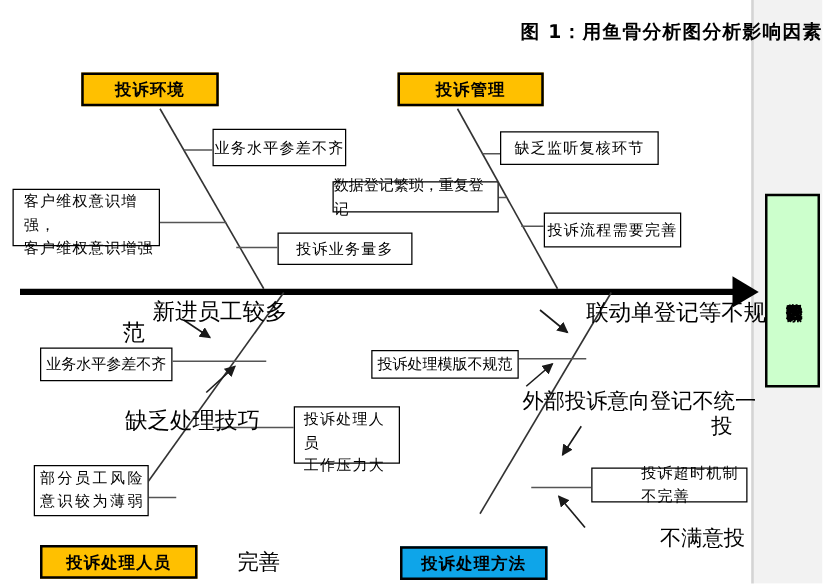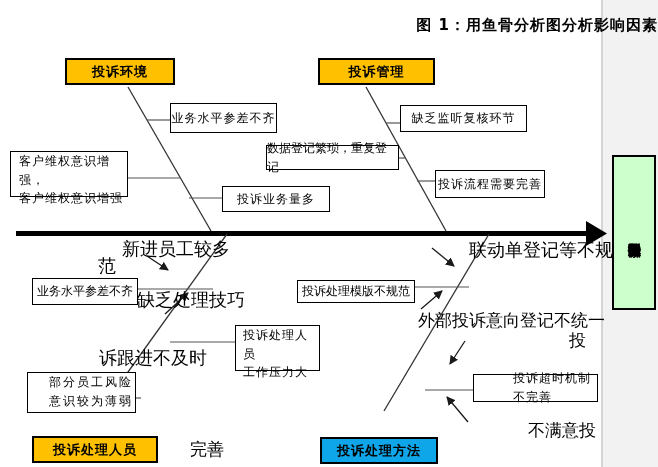--- a/index.html
+++ b/index.html
@@ -104,32 +104,31 @@
 
   <div class="cause-box" style="left:32px;top:278px;width:106px;height:27px;letter-spacing:0;">业务水平参差不齐</div>
 
   <div class="cause-box" style="left:435px;top:170px;width:110px;height:28px;">投诉流程需要完善</div>
 
   <div class="cause-box multiline left-align spaced" style="left:235px;top:325px;width:85px;height:46px;padding-left:7px;letter-spacing:1px;">
     <span class="ln">投诉处理人员</span>
     <span class="ln">工作压力大</span>
   </div>
 
-  <div class="cause-box multiline left-align" style="left:27px;top:372px;width:109px;height:41px;padding-left:21px;letter-spacing:2px;">
+  <div class="cause-box multiline left-align" style="left:27px;top:372px;width:92px;height:41px;padding-left:4px;letter-spacing:2px;">
     <span class="ln">部分员工风险</span>
     <span class="ln">意识较为薄弱</span>
   </div>
 
   <div class="cause-box" style="left:297px;top:280px;width:118px;height:23px;letter-spacing:0;">投诉处理模版不规范</div>
 
   <div class="cause-box" style="left:473px;top:374px;width:125px;height:28px;padding-left:39px;">投诉超时机制不完善</div>
 
   <div class="float-label" style="left:122px;top:237px;">新进员工较多</div>
   <div class="float-label" style="left:98px;top:254px;">范</div>
-  <div class="float-label" style="left:100px;top:288px;margin-left:37px;">缺乏处理技巧</div>
-  <div class="float-label" style="left:99px;top:346px;">诉跟进不及时</div>
+  <div class="float-label" style="left:100px;top:324px;">缺乏处理技巧</div>
   <div class="float-label big" style="left:159px;top:438px;margin-left:31px;">完善</div>
   <div class="float-label" style="left:469px;top:238px;">联动单登记等不规</div>
   <div class="float-label big" style="left:418px;top:309px;">外部投诉意向登记不统一</div>
   <div class="float-label big" style="left:569px;top:329px;">投</div>
   <div class="float-label big" style="left:528px;top:419px;">不满意投</div>
 
 </div>
 
 </body></html>

